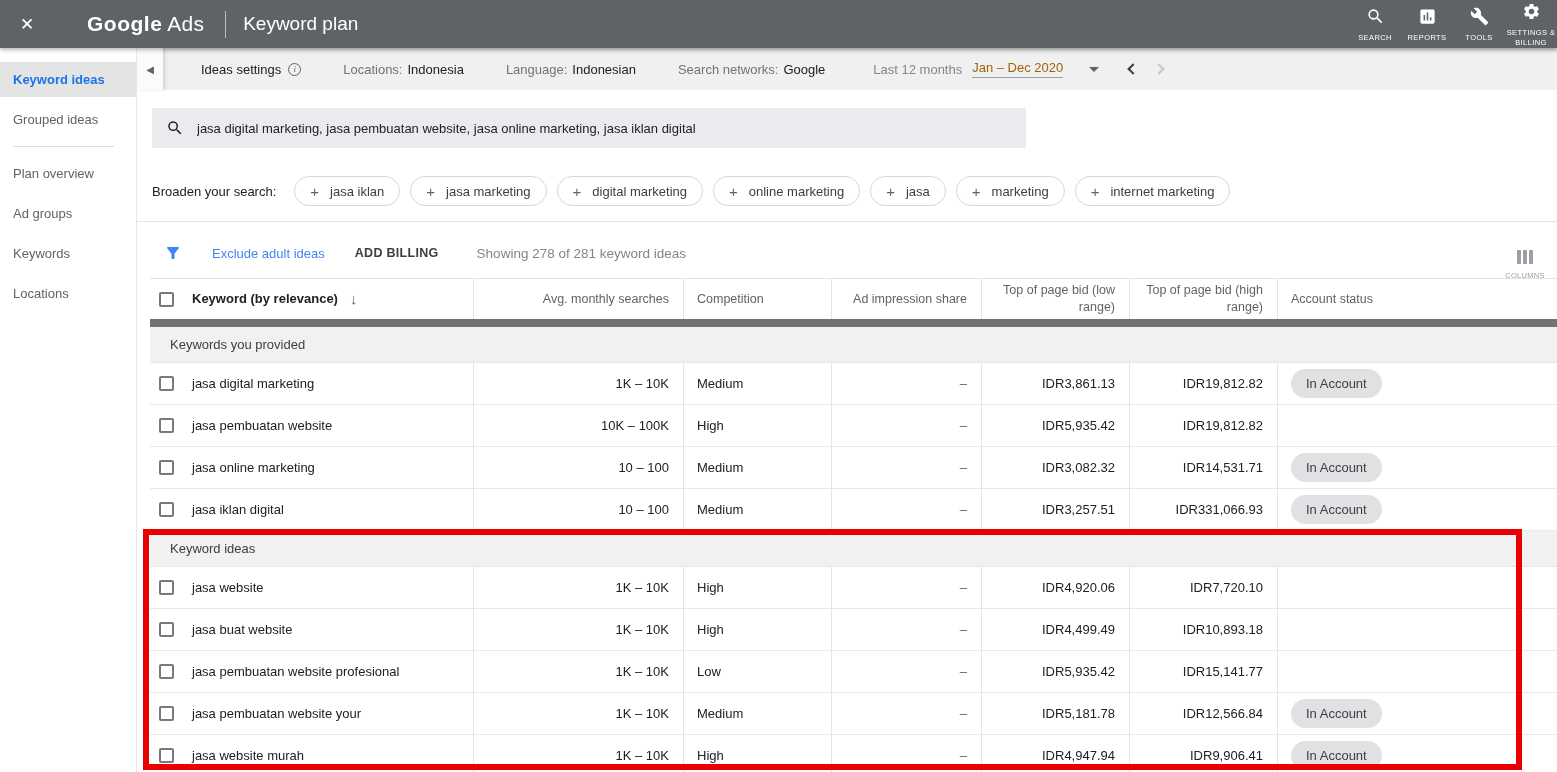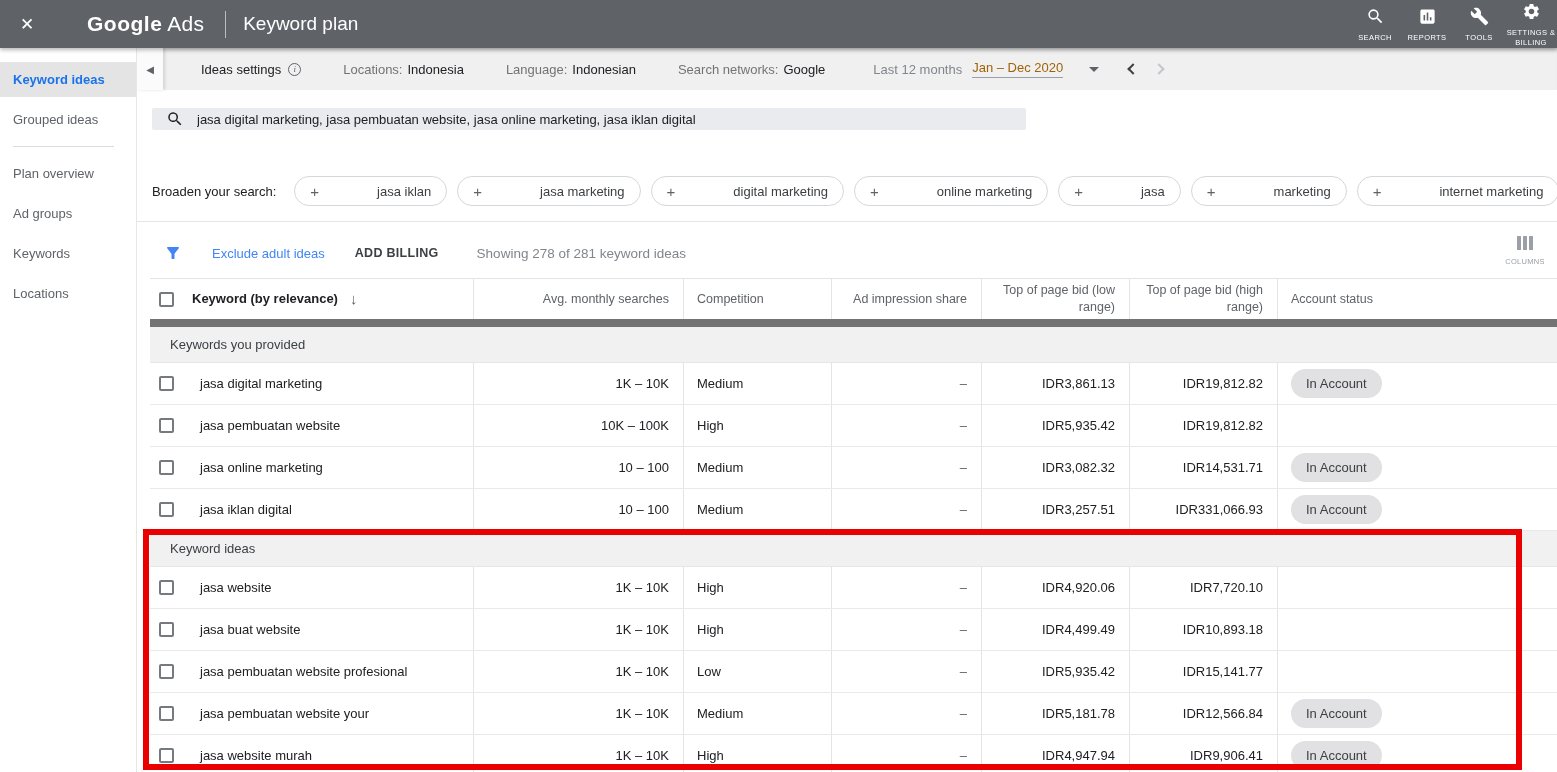--- a/index.html
+++ b/index.html
@@ -70,21 +70,21 @@
   .caret-down {
     width: 0; height: 0; border-left: 5px solid transparent; border-right: 5px solid transparent;
     border-top: 5px solid #5f6368; margin-left: 26px; cursor: pointer;
   }
   .chev { width: 8px; height: 8px; border-left: 2px solid #3c4043; border-bottom: 2px solid #3c4043; cursor: pointer; }
   .chev-left  { transform: rotate(45deg);  margin-left: 30px; }
   .chev-right { transform: rotate(-135deg); margin-left: 18px; border-color: #c3c6ca; }
 
   
   .search-box {
-    position: absolute; top: 108px; left: 152px; width: 874px; height: 22px;
+    position: absolute; top: 108px; left: 152px; width: 874px; height: 40px;
     background: #e9ebee; border-radius: 2px; display: flex; align-items: center;
     padding: 0 14px; gap: 13px;
   }
   .search-box svg { width: 18px; height: 18px; fill: #202124; flex: none; }
   .search-box input {
     border: none; background: transparent; outline: none; width: 100%;
     font-family: "Liberation Sans", sans-serif; font-size: 13px; color: #202124;
   }
 
   
@@ -92,36 +92,36 @@
     position: absolute; top: 176px; left: 152px; right: 10px;
     display: flex; align-items: center;
   }
   .broaden-label { margin-right: 18px; color: #202124; white-space: nowrap; }
   .chips { display: flex; gap: 10px; }
   .chip {
     height: 30px; border: 1px solid #d5d7da; border-radius: 16px; background: #fff;
     display: flex; align-items: center; gap: 11px; padding: 0 15px; cursor: pointer; white-space: nowrap;
   }
   .chip .plus { color: #5f6368; font-size: 15px; line-height: 1; }
-  .chip .chip-label { color: #3c4043; margin-left: 47px; }
+  .chip .chip-label { color: #3c4043; }
 
   .hdivider { position: absolute; top: 221px; left: 137px; right: 0; height: 1px; background: #e4e4e4; }
 
   
   .filter-row {
     position: absolute; top: 234px; left: 152px; right: 0; height: 38px;
     display: flex; align-items: center;
   }
   .funnel-icon { width: 18px; height: 18px; margin-left: 12px; margin-right: 30px; cursor: pointer; }
   .funnel-icon svg { width: 18px; height: 18px; fill: #4285f4; }
   .exclude-link { color: #4285f4; cursor: pointer; margin-right: 30px; }
   .add-filter { color: #3c4043; font-weight: 700; letter-spacing: .3px; cursor: pointer; margin-right: 38px; font-size: 12.5px; }
   .showing-text { color: #80868b; font-size: 13.5px; }
   .columns-group {
-    position: absolute; right: 8px; top: 2px; width: 48px; display: flex;
+    position: absolute; right: 8px; top: 16px; width: 48px; display: flex;
     flex-direction: column; align-items: center; cursor: pointer;
   }
   .columns-bars { display: flex; gap: 2px; height: 14px; }
   .columns-bars i { width: 4px; background: #9aa0a6; border-radius: .5px; }
   .columns-caption { font-size: 7.5px; color: #9aa0a6; letter-spacing: .3px; margin-top: 7px; }
 
   
   .table { position: absolute; top: 278px; left: 150px; right: 0; border-top: 1px solid #e4e4e4; }
   .tgrid { display: grid; grid-template-columns: 323px 210px 148px 150px 148px 148px 1fr; }
   .thead { height: 48px; border-bottom: 8px solid #737373; }
@@ -134,21 +134,21 @@
   .sort-arrow { color: #5f6368; font-weight: 400; font-size: 15px; margin-left: -6px; }
   .checkbox {
     width: 15px; height: 15px; border: 2px solid #767a7e; border-radius: 2px;
     background: #fff; flex: none; cursor: pointer;
   }
   .section-band {
     height: 36px; background: #f1f1f2; display: flex; align-items: center;
     padding-left: 20px; color: #3c4043; border-bottom: 1px solid #e6e6e6;
   }
   .trow { height: 42px; border-bottom: 1px solid #e9e9e9; cursor: pointer; }
-  .td-keyword { padding-left: 9px; gap: 26px; }
+  .td-keyword { padding-left: 9px; gap: 18px; }
   .dash { color: #5f6368; }
   .badge {
     background: #e1e1e3; color: #3c4043; border-radius: 15px; padding: 7px 15px;
     margin-left: 13px; white-space: nowrap;
   }
 
   
   .highlight-box {
     position: absolute; left: 143px; top: 529px; width: 1379px; height: 241px;
     border: 6px solid #ea0000; z-index: 15; pointer-events: none;

